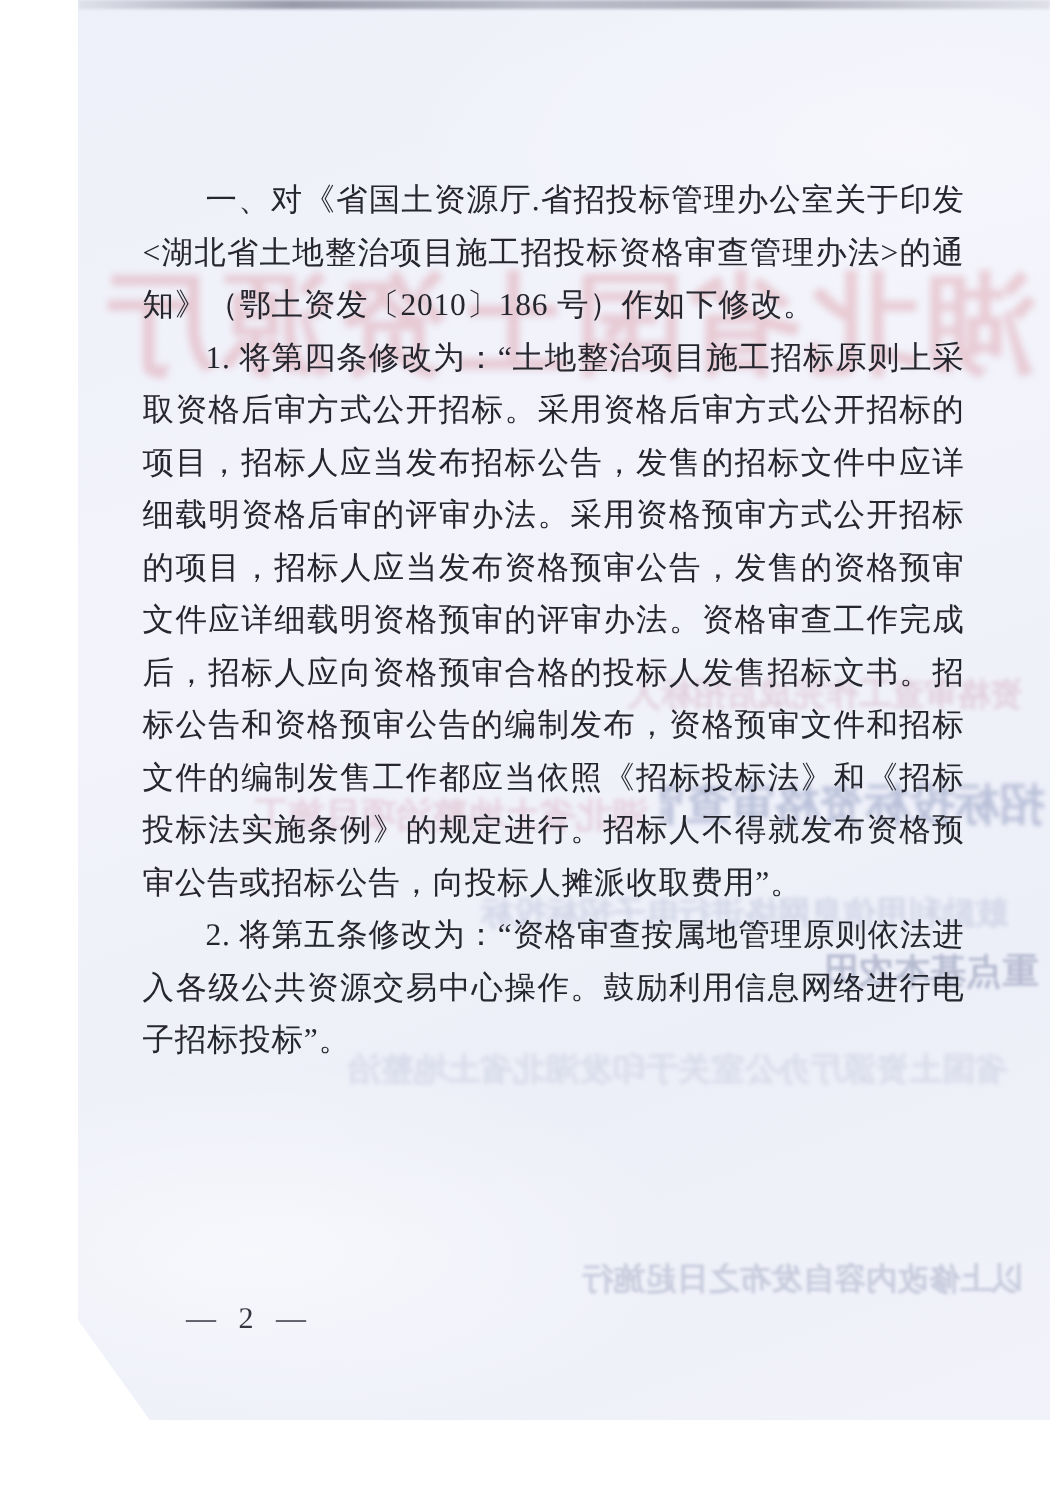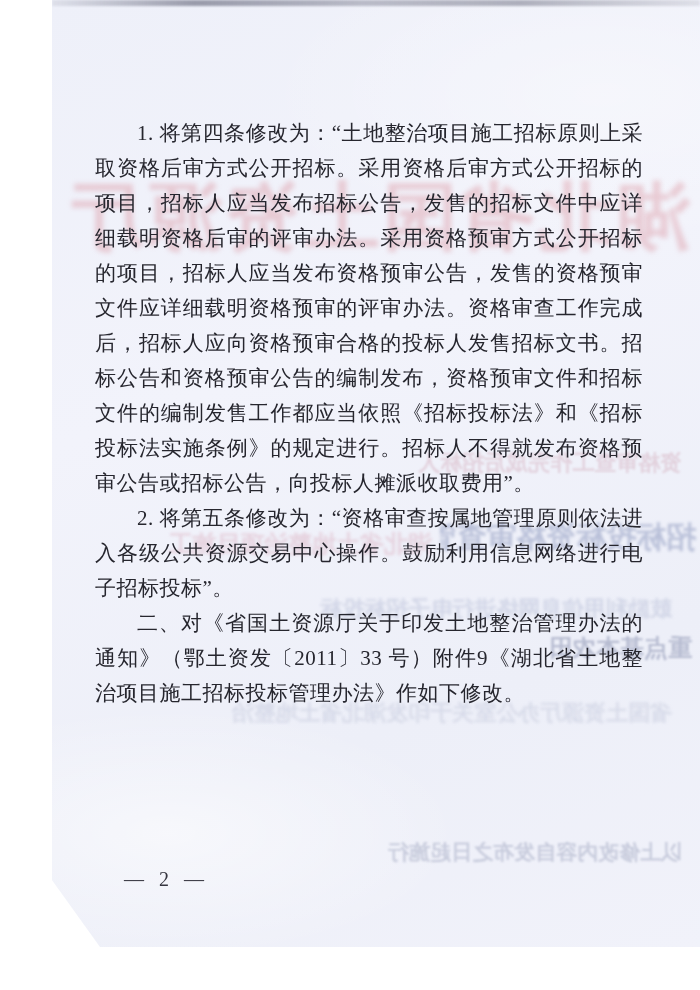--- a/index.html
+++ b/index.html
@@ -95,20 +95,20 @@
     <div class="ghost g0">湖北省国土资源厅文件</div>
     <div class="ghost g3">资格审查工作完成后招标人</div>
     <div class="ghost g1">招标投标资格审查管理办法</div>
     <div class="ghost g2">湖北省土地整治项目施工</div>
     <div class="ghost g4">鼓励利用信息网络进行电子招标投标</div>
     <div class="ghost g5">重点基本农田</div>
     <div class="ghost g6">省国土资源厅办公室关于印发湖北省土地整治</div>
     <div class="ghost g7">以上修改内容自发布之日起施行</div>
 
     <div class="content">
+      <p class="para">一、对《省国土资源厅.省招投标管理办公室关于印发&lt;湖北省土地整治项目施工招投标资格审查管理办法&gt;的通知》（鄂土资发〔2010〕186 号）作如下修改。</p>
       <p class="para">1. 将第四条修改为：“土地整治项目施工招标原则上采取资格后审方式公开招标。采用资格后审方式公开招标的项目，招标人应当发布招标公告，发售的招标文件中应详细载明资格后审的评审办法。采用资格预审方式公开招标的项目，招标人应当发布资格预审公告，发售的资格预审文件应详细载明资格预审的评审办法。资格审查工作完成后，招标人应向资格预审合格的投标人发售招标文书。招标公告和资格预审公告的编制发布，资格预审文件和招标文件的编制发售工作都应当依照《招标投标法》和《招标投标法实施条例》的规定进行。招标人不得就发布资格预审公告或招标公告，向投标人摊派收取费用”。</p>
       <p class="para">2. 将第五条修改为：“资格审查按属地管理原则依法进入各级公共资源交易中心操作。鼓励利用信息网络进行电子招标投标”。</p>
-      <p class="para">二、对《省国土资源厅关于印发土地整治管理办法的通知》（鄂土资发〔2011〕33 号）附件9《湖北省土地整治项目施工招标投标管理办法》作如下修改。</p>
     </div>
 
     <div class="pageno">— 2 —</div>
   </div>
 </div>
 
 </body></html>

